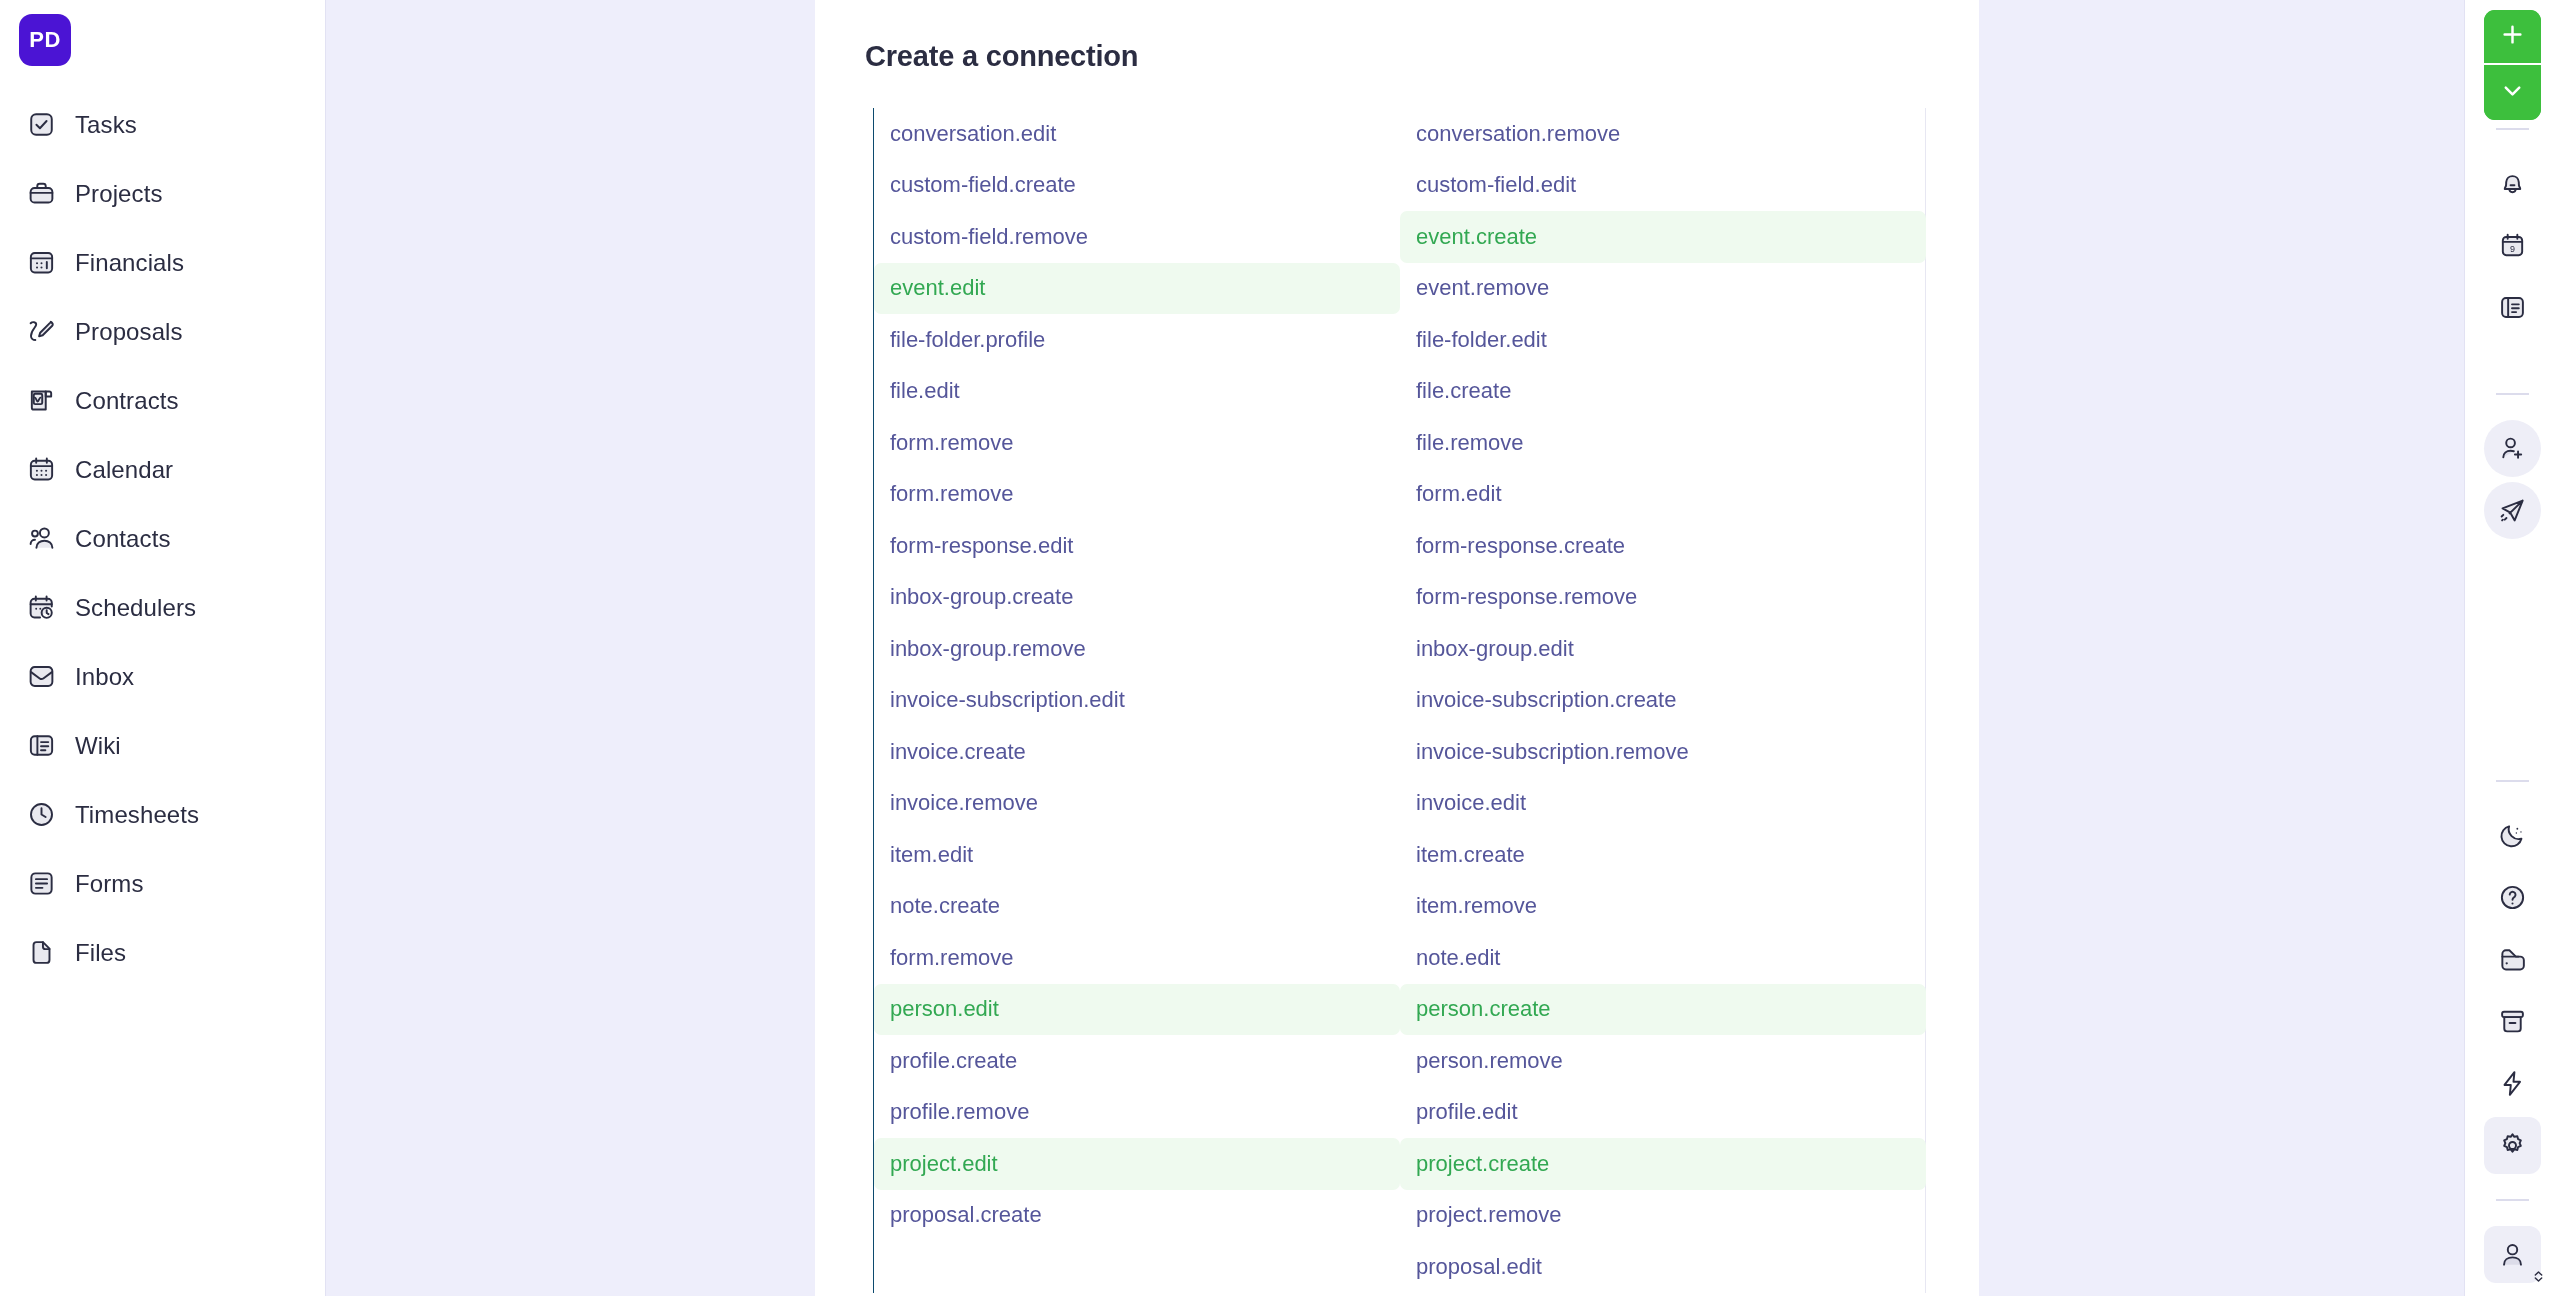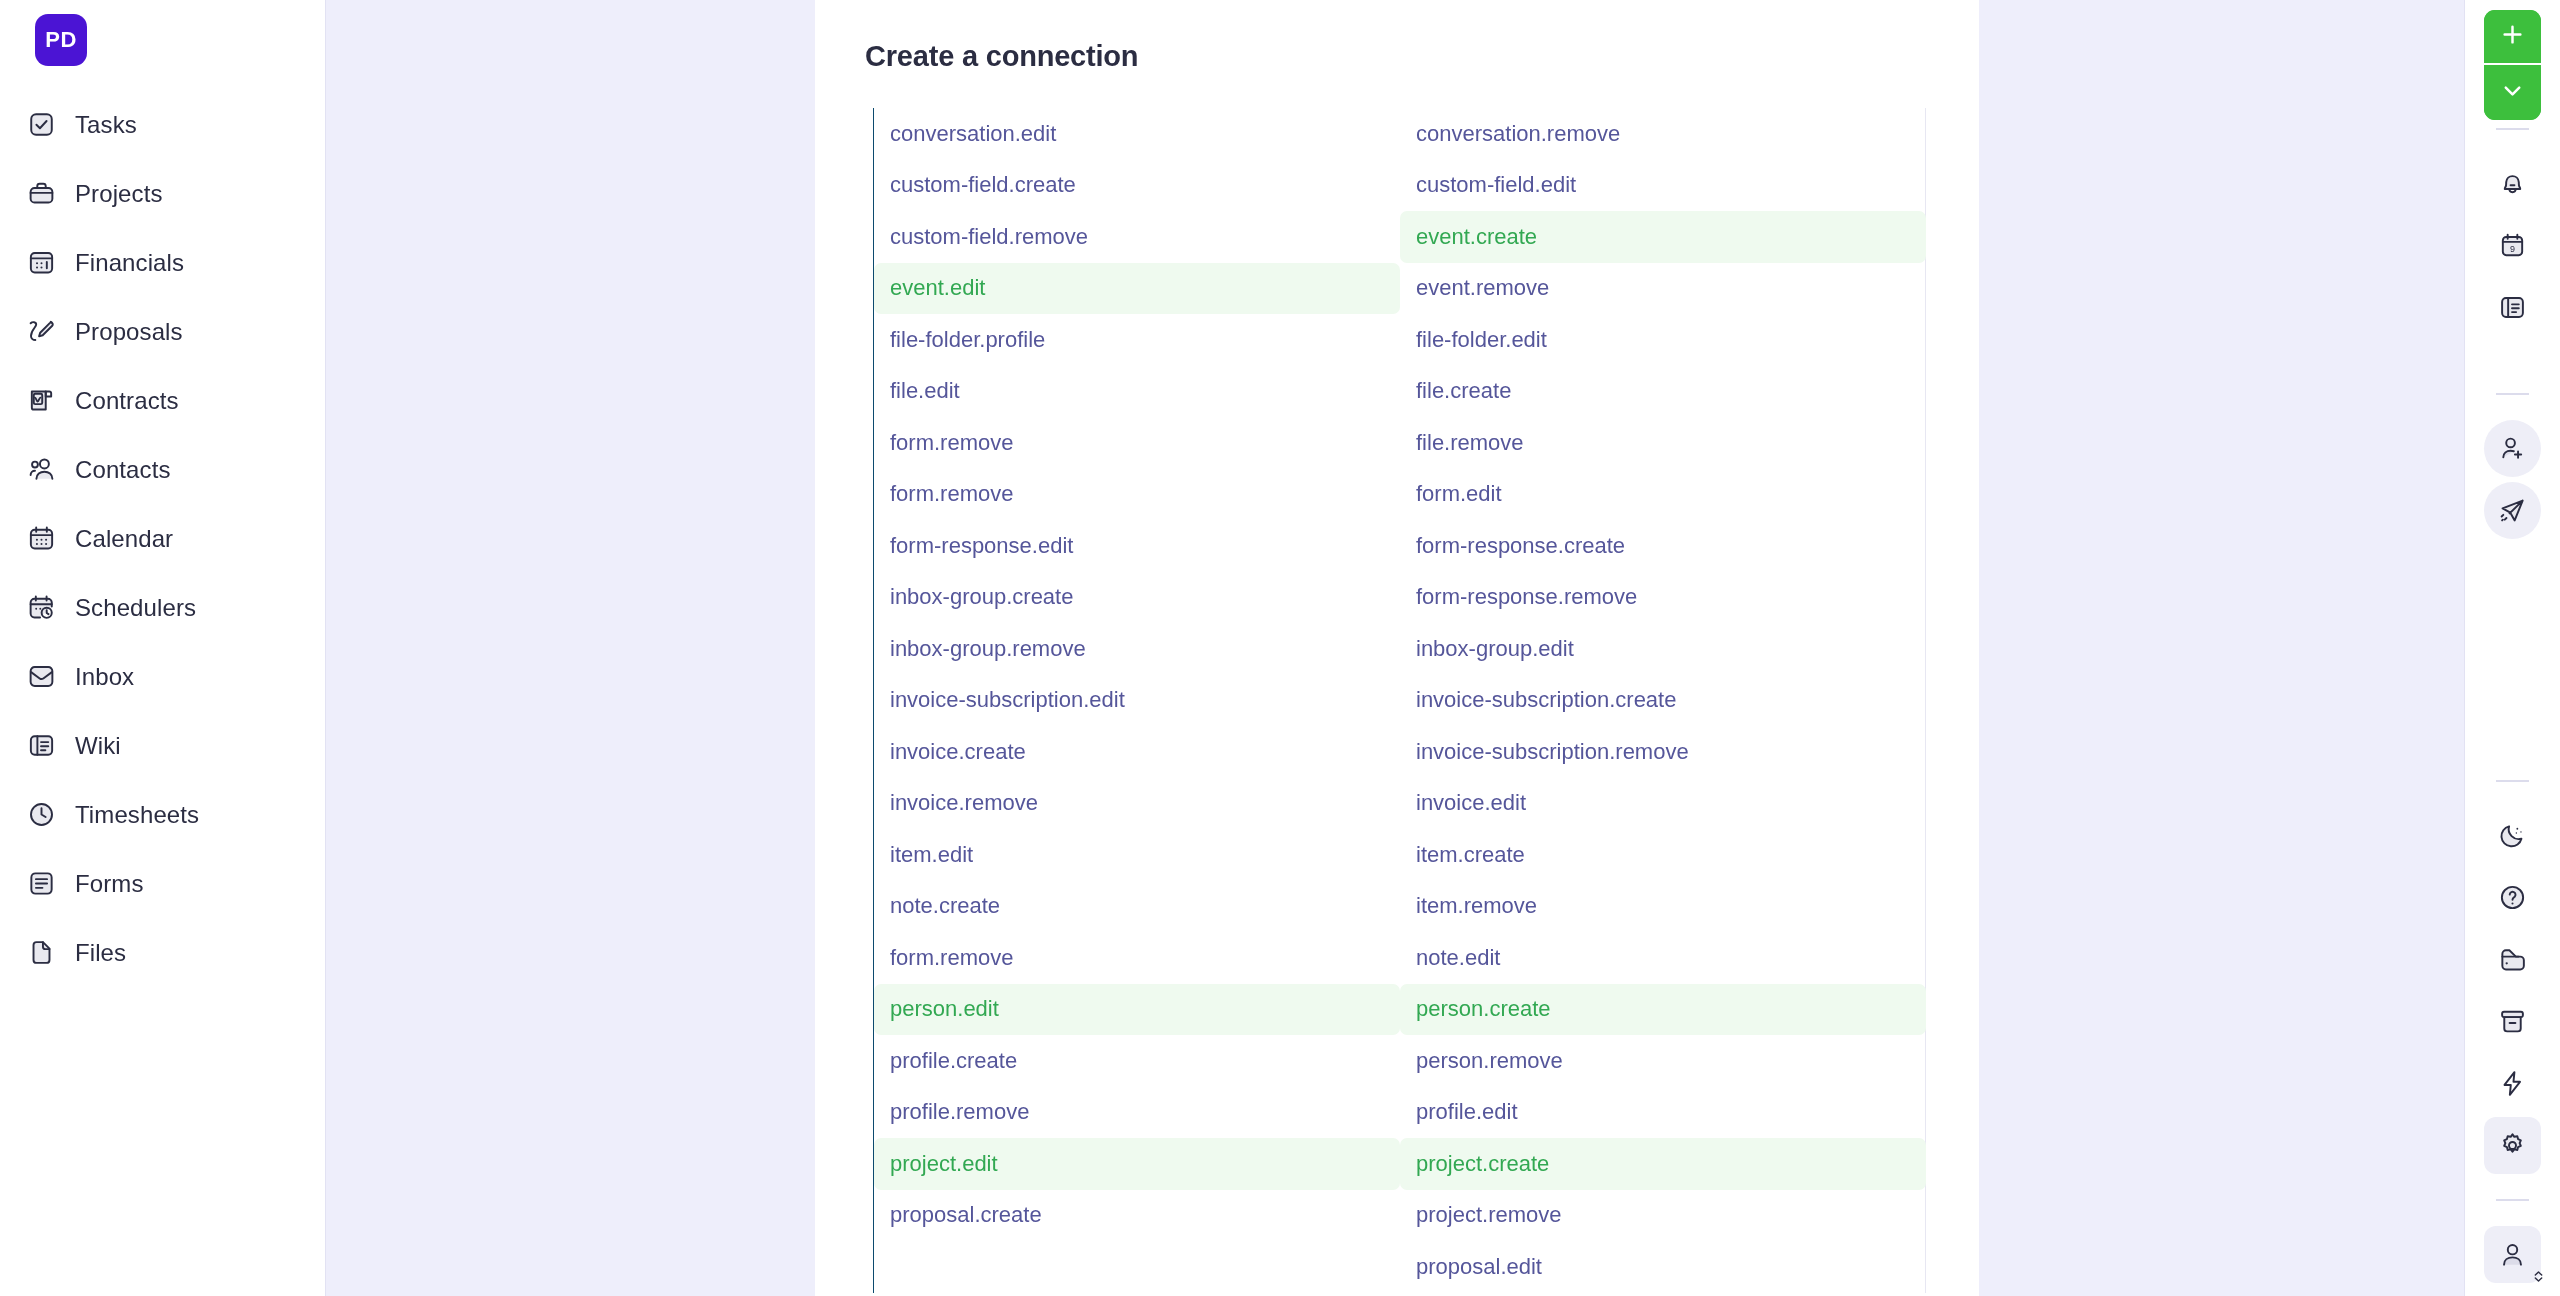--- a/index.html
+++ b/index.html
@@ -29,21 +29,21 @@
   .logo-badge {
     position: absolute;
     left: 19px; top: 14px;
     width: 52px; height: 52px;
     border-radius: 13px;
     background: #4b14d4;
     color: #ffffff;
     font-size: 22px;
     font-weight: bold;
     letter-spacing: .5px;
-    display: flex; align-items: center; justify-content: center; margin-left: 16px;
+    display: flex; align-items: center; justify-content: center;
   }
   .nav {
     position: absolute;
     left: 0; top: 90px;
     width: 387px;
   }
   .nav-item {
     display: flex;
     align-items: center;
     gap: 19px;
@@ -263,48 +263,48 @@
             <path d="M6.6 9.6c1.1 0 1.1 3.2 2.2 3.2s1.2-3.2 2.3-3.2"></path>
             <rect x="5.6" y="6.4" width="7" height="8.6" rx="1.2"></rect>
           </svg>
         </span>
         <span class="nav-label">Contracts</span>
       </div>
 
       <div class="nav-item">
         <span class="nav-icon">
           <svg viewBox="0 0 24 24" fill="none" stroke="currentColor" stroke-width="1.6" stroke-linecap="round" stroke-linejoin="round">
-            <circle cx="14.4" cy="7.4" r="3.7"></circle>
-            <path d="M7.8 19.6c0-3.6 3-5.8 6.6-5.8s6.6 2.2 6.6 5.8" fill="#e9e9ef"></path>
-            <circle cx="6.6" cy="7.9" r="2.4"></circle>
-            <path d="M3 16.6c0-2.2 1.6-3.6 3.6-3.6"></path>
-          </svg>
-        </span>
-        <span class="nav-label">Contacts</span>
-      </div>
-
-      <div class="nav-item">
-        <span class="nav-icon">
-          <svg viewBox="0 0 24 24" fill="none" stroke="currentColor" stroke-width="1.6" stroke-linecap="round" stroke-linejoin="round">
             <rect x="3.2" y="4.8" width="17.6" height="15.4" rx="3.2" fill="#e9e9ef"></rect>
             <path d="M3.2 9.2h17.6M7.6 2.8v3.6M16.4 2.8v3.6"></path>
             <circle cx="8.2" cy="13" r=".85" fill="currentColor" stroke="none"></circle>
             <circle cx="12" cy="13" r=".85" fill="currentColor" stroke="none"></circle>
             <circle cx="15.8" cy="13" r=".85" fill="currentColor" stroke="none"></circle>
             <circle cx="8.2" cy="16.6" r=".85" fill="currentColor" stroke="none"></circle>
             <circle cx="12" cy="16.6" r=".85" fill="currentColor" stroke="none"></circle>
             <circle cx="15.8" cy="16.6" r=".85" fill="currentColor" stroke="none"></circle>
           </svg>
         </span>
         <span class="nav-label">Calendar</span>
       </div>
 
       <div class="nav-item">
         <span class="nav-icon">
           <svg viewBox="0 0 24 24" fill="none" stroke="currentColor" stroke-width="1.6" stroke-linecap="round" stroke-linejoin="round">
+            <circle cx="14.4" cy="7.4" r="3.7"></circle>
+            <path d="M7.8 19.6c0-3.6 3-5.8 6.6-5.8s6.6 2.2 6.6 5.8" fill="#e9e9ef"></path>
+            <circle cx="6.6" cy="7.9" r="2.4"></circle>
+            <path d="M3 16.6c0-2.2 1.6-3.6 3.6-3.6"></path>
+          </svg>
+        </span>
+        <span class="nav-label">Contacts</span>
+      </div>
+
+      <div class="nav-item">
+        <span class="nav-icon">
+          <svg viewBox="0 0 24 24" fill="none" stroke="currentColor" stroke-width="1.6" stroke-linecap="round" stroke-linejoin="round">
             <path d="M20.5 11.2V7.9a3.2 3.2 0 00-3.2-3.2H6.2A3.2 3.2 0 003 7.9v9.1a3.2 3.2 0 003.2 3.2h4.6" fill="#e9e9ef"></path>
             <path d="M3 9.3h17.5M7.3 2.8v3.4M16.2 2.8v3.4"></path>
             <circle cx="7.6" cy="13" r=".8" fill="currentColor" stroke="none"></circle>
             <circle cx="11" cy="13" r=".8" fill="currentColor" stroke="none"></circle>
             <circle cx="16.3" cy="16.4" r="4.2"></circle>
             <path d="M16.3 14.3v2.2l1.5 1"></path>
           </svg>
         </span>
         <span class="nav-label">Schedulers</span>
       </div>

